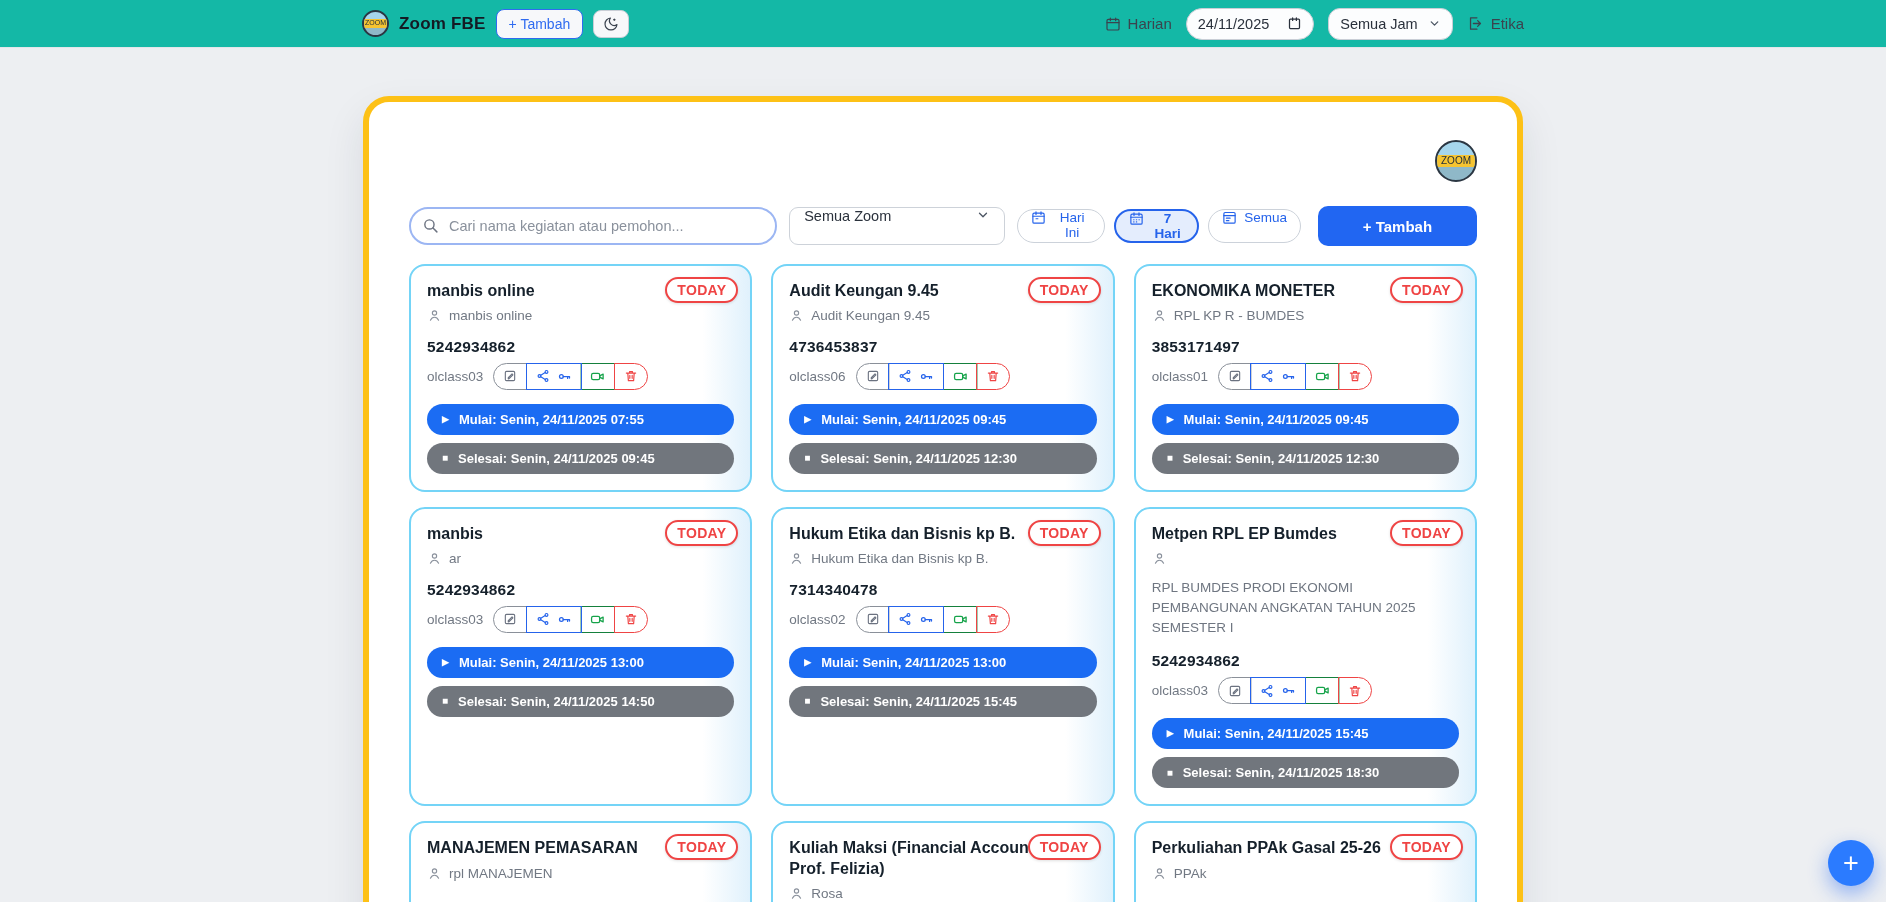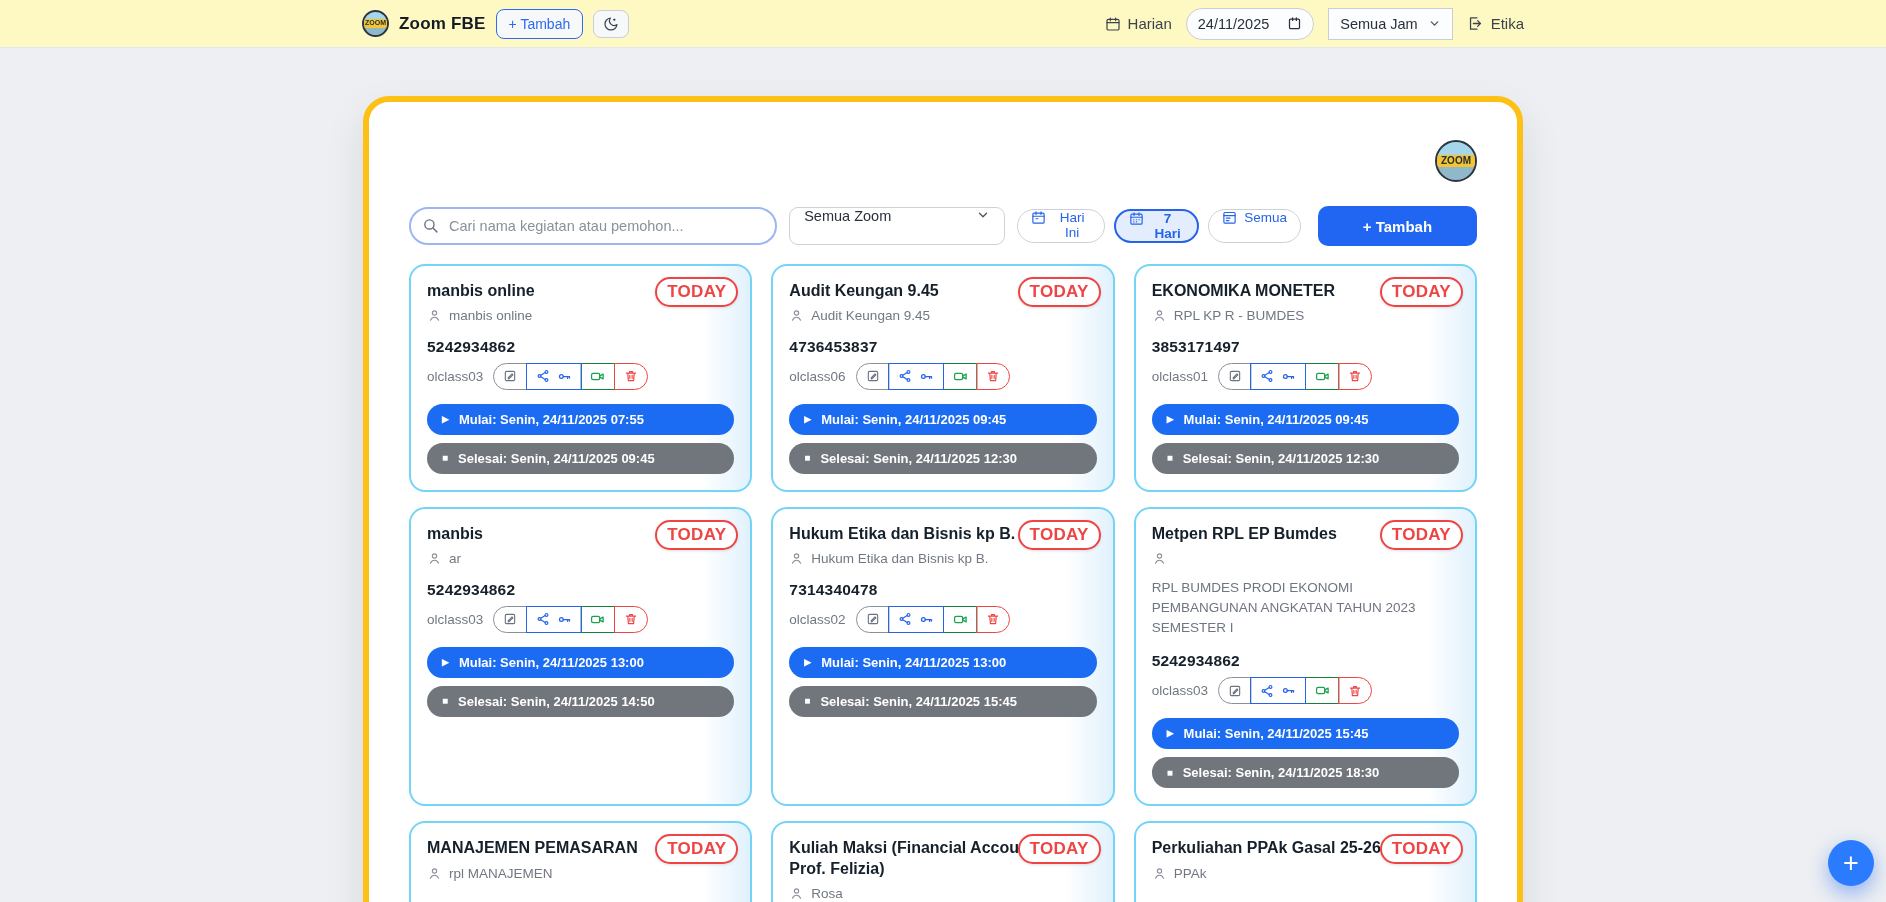--- a/index.html
+++ b/index.html
@@ -4,41 +4,41 @@
 <style>
   * { box-sizing: border-box; margin: 0; padding: 0; }
   html,body { width:1886px; height:902px; overflow:hidden; }
   body {
     font-family: "Liberation Sans", sans-serif;
     background:#edeff2;
     position:relative;
     color:#15202b;
   }
   
-  .topbar { height:48px; background:#fef9c3; border-bottom:1px solid #e3e6ea; }
+  .topbar { height:48px; background:#14b8a6; border-bottom:1px solid #e3e6ea; }
   .topbar-inner { width:1162px; height:100%; margin:0 auto; display:flex; align-items:center; }
   .h-left { display:flex; align-items:center; gap:10px; }
   .h-right { margin-left:auto; display:flex; align-items:center; gap:14px; }
   .logo-badge { position:relative; border-radius:50%; border:2px solid #2b3642; overflow:hidden;
     background:linear-gradient(180deg,#a6d6ec 0 58%,#8fb8c8 58%); display:flex; align-items:center; justify-content:center; }
   .logo-badge.small { width:27px; height:27px; }
   .logo-badge.large { width:42px; height:42px; }
-  .logo-badge span { font-weight:bold; color:#243039; background:#f6c431; padding:0 13px; border-radius:6px; line-height:1.2; }
+  .logo-badge span { font-weight:normal; color:#243039; background:#f6c431; padding:0 13px; border-radius:6px; line-height:1.2; }
   .logo-badge.small span { font-size:7px; }
   .logo-badge.large span { font-size:10px; }
   .app-title { font-size:17px; font-weight:700; color:#141b24; letter-spacing:.2px; }
   .btn-outline-blue { display:flex; align-items:center; gap:5px; border:1.5px solid #2f6bf0; color:#2f6bf0;
     background:#f7f8fa; font-size:14px; border-radius:8px; padding:6px 12px; cursor:pointer; font-family:inherit; }
   .icon-btn { border:1px solid #c9ced6; background:#f7f8fa; border-radius:8px; padding:5px 9px;
     display:flex; align-items:center; cursor:pointer; color:#3c4450; }
   .h-label { display:flex; align-items:center; gap:7px; font-size:15px; color:#3b434e; cursor:pointer; }
   .date-box { display:flex; align-items:center; gap:18px; border:1px solid #c9ced6; background:#fcfdfe;
     border-radius:16px; padding:7px 11px; font-size:14.5px; color:#2a313c; cursor:pointer; }
   .select-box { display:flex; align-items:center; gap:10px; border:1px solid #c9ced6; background:#fcfdfe;
-    border-radius:0; padding:7px 11px; font-size:14.5px; color:#2a313c; cursor:pointer; }
+    border-radius:12px; padding:7px 11px; font-size:14.5px; color:#2a313c; cursor:pointer; }
   svg { display:block; }
 
   
   .panel { width:1160px; margin:48px auto 0; background:#fff; border:6px solid #fdc116;
     border-radius:26px; padding:38px 40px 60px; position:relative; min-height:980px;
     box-shadow:0 18px 40px rgba(30,41,59,.10); }
   .panel-head { display:flex; align-items:flex-start; }
   .panel-title { font-size:24px; font-weight:700; color:#1a222e; }
   .panel-sub { font-size:14px; color:#646b75; margin-top:7px; }
   .panel-logo { margin-left:auto; }
@@ -58,21 +58,21 @@
     cursor:pointer; font-family:inherit; }
   .pill-btn.active { border:2px solid #2563eb; background:#e4edfd; font-weight:600; }
   .add-btn { height:40px; width:172px; margin-left:8px; background:#2166f2; color:#fff; border:none;
     border-radius:10px; font-size:15px; font-weight:600; cursor:pointer; font-family:inherit; }
 
   
   .cards-grid { margin-top:18px; display:grid; grid-template-columns:repeat(3,1fr); gap:15px 19px; }
   .card { position:relative; border:2px solid #74d4f7; border-radius:16px; padding:15px 16px 16px;
     background:linear-gradient(90deg,#ffffff 86%, #e0f1fc 100%); }
   .badge { position:absolute; top:11px; right:12px; background:#fff; border:2px solid #ef4444; color:#ef4444;
-    font-weight:700; font-size:17px; padding:3px 10px; border-radius:999px; letter-spacing:.3px;
+    font-weight:700; font-size:14px; padding:3px 10px; border-radius:999px; letter-spacing:.3px;
     box-shadow:0 1px 3px rgba(0,0,0,.12); z-index:2; }
   .card-title { font-size:16px; font-weight:700; color:#15202b; line-height:1.3; position:relative; z-index:1; }
   .card-meta { display:flex; align-items:center; gap:7px; color:#717883; font-size:13.5px; margin-top:6px; min-height:16px; }
   .card-desc { color:#6f7681; font-size:13.5px; line-height:1.5; margin-top:11px; }
   .card-id { font-size:15.5px; font-weight:700; color:#15202b; margin-top:14px; letter-spacing:.2px; }
   .account-row { display:flex; align-items:center; gap:10px; margin-top:7px; color:#717883; font-size:13.5px; }
   .actions { display:flex; }
   .seg { height:27px; padding:0 9px; background:rgba(255,255,255,.6); display:flex; align-items:center; gap:7px;
     border:1.5px solid #8a9099; cursor:pointer; }
   .seg + .seg { margin-left:-1.5px; }
@@ -554,21 +554,21 @@
     <h2 class="card-title">Metpen RPL EP Bumdes</h2>
     <div class="card-meta">
       <span>
         <svg width="15" height="15" viewBox="0 0 24 24" fill="none" stroke="#8a919c" stroke-width="1.8" stroke-linecap="round">
               <circle cx="12" cy="8" r="3.4"></circle>
               <path d="M5.5 19.5c1.4-3.2 3.8-4.8 6.5-4.8s5.1 1.6 6.5 4.8"></path>
             </svg>
       </span>
       <span></span>
     </div>
-    <p class="card-desc">RPL BUMDES PRODI EKONOMI PEMBANGUNAN ANGKATAN TAHUN 2023 SEMESTER I</p>
+    <p class="card-desc">RPL BUMDES PRODI EKONOMI PEMBANGUNAN ANGKATAN TAHUN 2025 SEMESTER I</p>
     <div class="card-id">5242934862</div>
     <div class="account-row">
       <span>olclass03</span>
       <div class="actions">
         <button class="seg seg-edit">
           <span>
             <svg width="14" height="14" viewBox="0 0 24 24" fill="none" stroke="currentColor" stroke-width="1.9" stroke-linecap="round" stroke-linejoin="round">
                   <rect x="4" y="4" width="16" height="16" rx="2"></rect>
                   <path d="M9 15l6.5-6.5L17 10l-6.5 6.5L9 17z"></path>
                 </svg>

